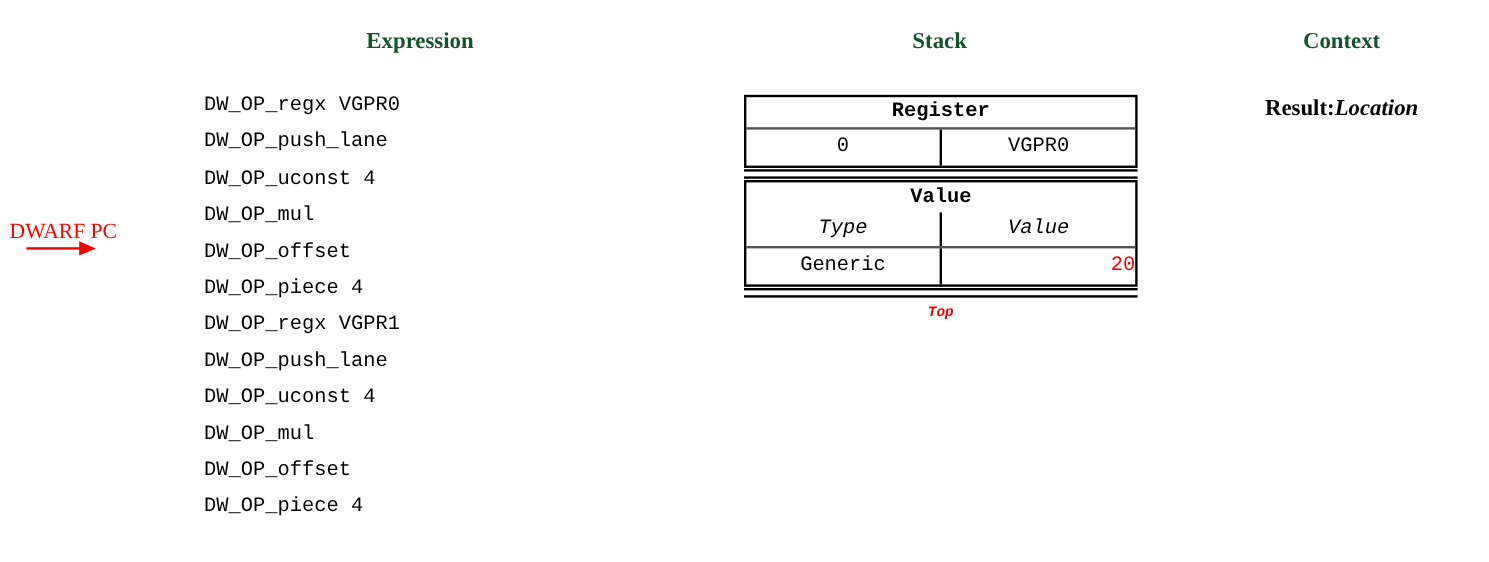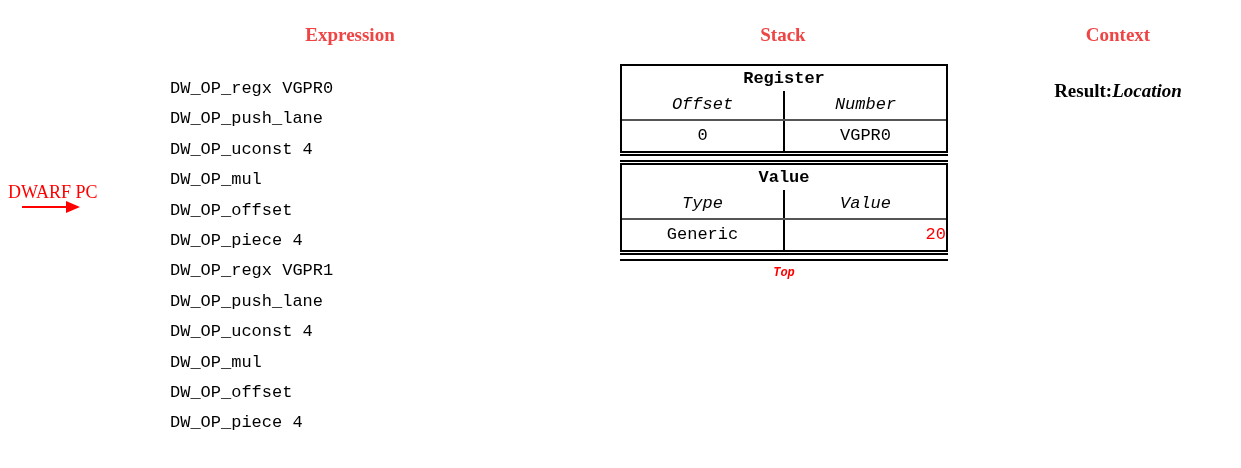--- a/index.html
+++ b/index.html
@@ -11,21 +11,21 @@
     overflow:hidden;
     -webkit-font-smoothing:antialiased;
   }
 
   
   .col-head{
     position:absolute;
     font-family:"Liberation Serif", serif;
     font-weight:bold;
     font-size:19px;
-    color:#ef4444;
+    color:#14532d;
     text-align:center;
     white-space:nowrap;
   }
   #head-expression{ left:250px; top:24px; width:200px; }
   #head-stack     { left:683px; top:24px; width:200px; }
   #head-context   { left:1018px;top:24px; width:200px; }
 
   
   #expression-list{
     position:absolute;
@@ -73,21 +73,21 @@
     left:44px; top:0px;
     width:0;height:0;
     border-top:6px solid transparent;
     border-bottom:6px solid transparent;
     border-left:14px solid #FF0000;
   }
 
   
   #stack-area{
     position:absolute;
-    left:620px; top:64px;
+    left:620px; top:79px;
     width:328px;
   }
   .stack-table{
     width:328px;
     border:2px solid #000;
     box-sizing:border-box;
     background:#fff;
     font-family:"Liberation Mono", monospace;
   }
   .stack-table .tbl-title{
@@ -195,24 +195,20 @@
   <span id="dwarf-pc-arrow">
     <span class="shaft"></span>
     <span class="head"></span>
   </span>
 </div>
 
 <div id="stack-area">
 
   <div class="stack-table">
     <div class="tbl-title">Register</div>
-    <div class="tbl-row subhead">
-      <div class="cell left">Offset</div>
-      <div class="cell">Number</div>
-    </div>
     <div class="tbl-row datarow">
       <div class="cell left">0</div>
       <div class="cell">VGPR0</div>
     </div>
   </div>
 
   <div class="stack-sep"></div>
 
   <div class="stack-table">
     <div class="tbl-title">Value</div>

